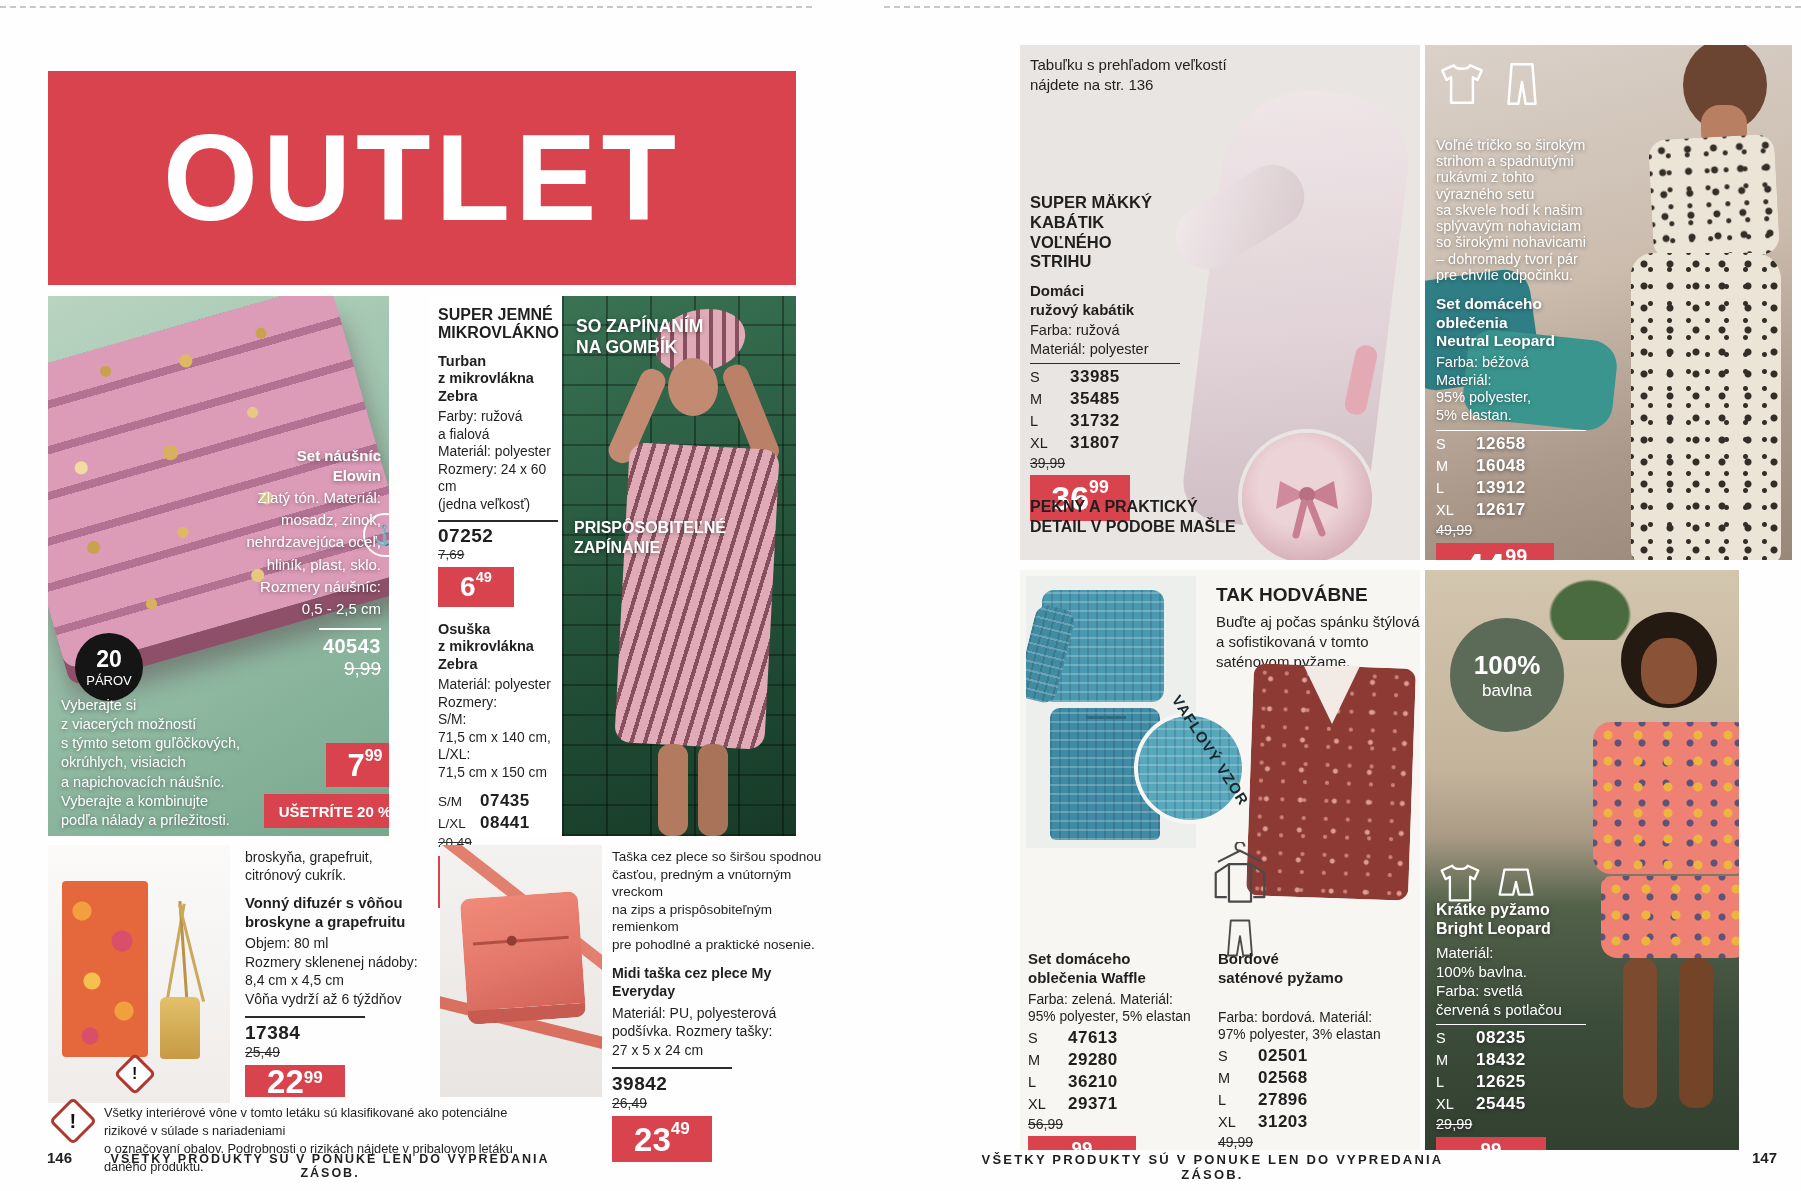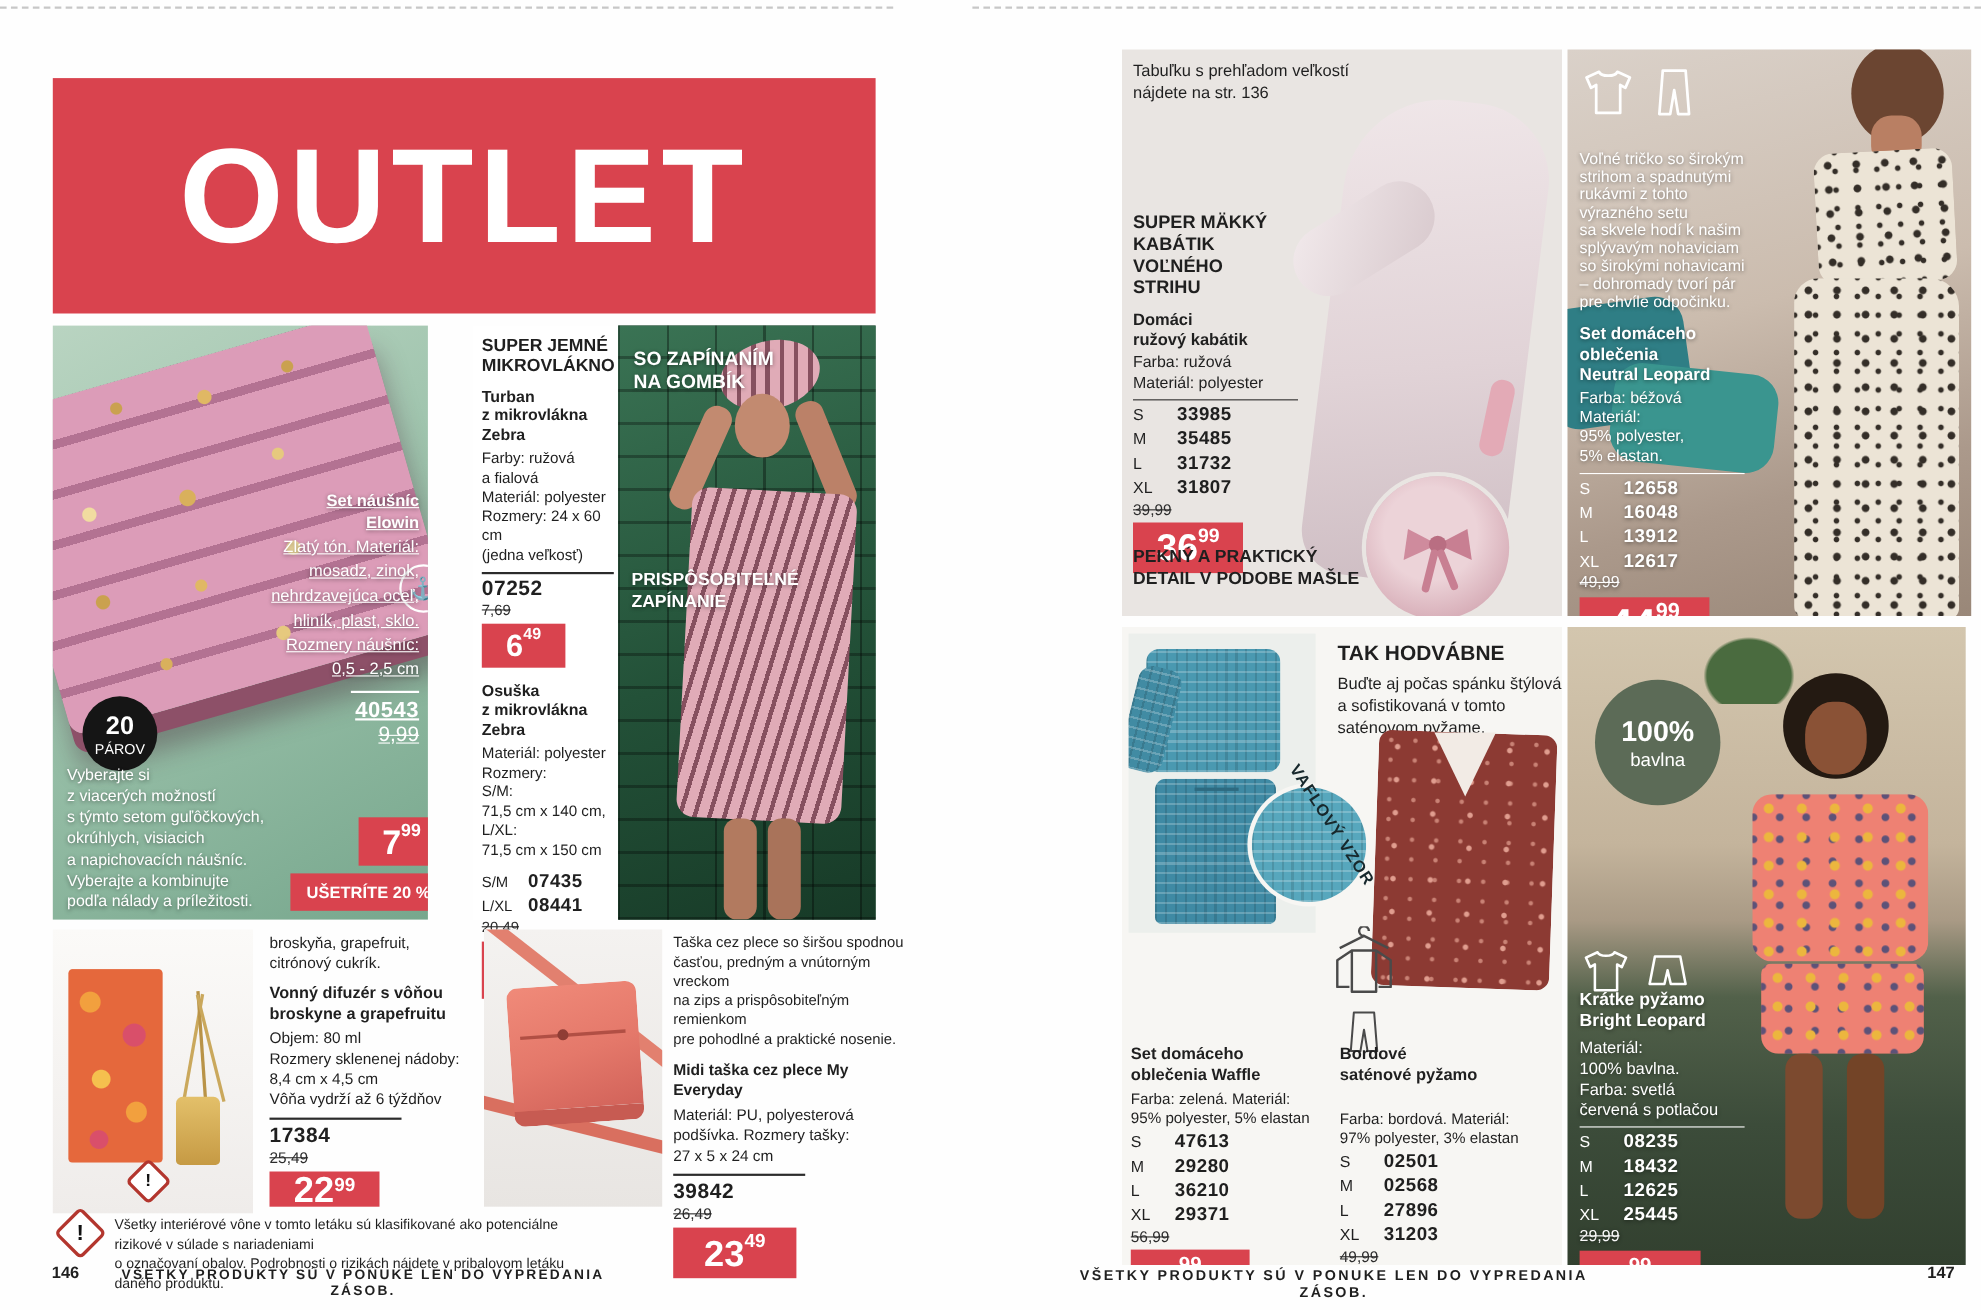--- a/index.html
+++ b/index.html
@@ -4,21 +4,21 @@
 <style>
   :root{ --red:#d9434e; --ink:#1f1f1f; }
   html,body{margin:0;padding:0;background:#fff;}
   #canvas{position:relative;width:1801px;height:1191px;background:#fefefe;overflow:hidden;
           font-family:"Liberation Sans",sans-serif;color:var(--ink);}
   .abs{position:absolute;}
   .pre{white-space:pre-line;}
   .b{font-weight:bold;}
   .w{color:#fff;}
   .sh{text-shadow:0 1px 4px rgba(0,0,0,.45);}
-  .right{text-align:right;text-decoration:underline;}
+  .right{text-align:right;}
   .crop{border-top:2px dashed #c7c7c7;height:0;}
   .photo{overflow:hidden;}
   .price{background:var(--red);color:#fff;font-weight:bold;display:flex;align-items:center;justify-content:center;line-height:1;}
   .price .c{font-size:52%;align-self:flex-start;margin-top:0.22em;}
   .savebox{background:var(--red);color:#fff;font-weight:bold;display:flex;align-items:center;justify-content:center;}
   .old{text-decoration:line-through;color:#2c2c2c;}
   .old.w{color:#fff;}
   .dvd{border-top:2px solid #2b2b2b;height:0;}
   .dvd-w{border-top:2px solid #fff;height:0;}
   .code{font-weight:bold;font-size:19px;letter-spacing:.5px;}
@@ -224,21 +224,21 @@
 časťou, predným a vnútorným vreckom
 na zips a prispôsobiteľným remienkom
 pre pohodlné a praktické nosenie.</div>
       <div class="pre b" style="font-size:14.2px;line-height:1.25;margin-top:12px;">Midi taška cez plece My Everyday</div>
       <div class="pre" style="font-size:14px;line-height:1.32;margin-top:3px;">Materiál: PU, polyesterová
 podšívka. Rozmery tašky:
 27 x 5 x 24 cm</div>
       <div class="dvd" style="width:120px;margin:8px 0 4px;"></div>
       <div class="code">39842</div>
       <div class="old" style="font-size:14px;">26,49</div>
-      <div class="price" style="width:112px;height:46px;font-size:33px;margin-top:5px;">
+      <div class="price" style="width:100px;height:46px;font-size:33px;margin-top:5px;">
         <span>23</span>
           <span class="c">49</span>
       </div>
     </div>
 
     <div class="abs diamond" style="left:56px;top:1104px;width:28px;height:28px;">
       <span style="font-size:20px;">!</span>
     </div>
     <div class="abs pre" style="left:104px;top:1104px;width:430px;font-size:12.8px;line-height:1.4;">Všetky interiérové vône v tomto letáku sú klasifikované ako potenciálne rizikové v súlade s nariadeniami
 o označovaní obalov. Podrobnosti o rizikách nájdete v pribalovom letáku daného produktu.</div>
@@ -439,21 +439,21 @@
             <span class="szl">XL</span>
             <span class="szc">31203</span>
           </div>
         <div class="old" style="font-size:14px;">49,99</div>
         <div class="price" style="width:108px;height:48px;font-size:36px;margin-top:4px;">
           <span class="c">99</span>
         </div>
       </div>
     </div>
 
-    <div class="abs photo" style="left:525px;top:570px;width:362px;height:580px;background:linear-gradient(180deg,#d3c6ae 0%,#c4b49c 34%,#a99a85 46%,#52614a 58%,#3c4c3a 78%,#32402f 100%);">
+    <div class="abs photo" style="left:525px;top:570px;width:314px;height:580px;background:linear-gradient(180deg,#d3c6ae 0%,#c4b49c 34%,#a99a85 46%,#52614a 58%,#3c4c3a 78%,#32402f 100%);">
       <div class="abs" style="left:120px;top:6px;width:90px;height:64px;background:radial-gradient(ellipse at 50% 60%,#4a6b3f 0 60%,transparent 65%);"></div>
       <div class="abs circle" style="left:196px;top:42px;width:96px;height:96px;background:#241a12;"></div>
       <div class="abs" style="left:216px;top:68px;width:56px;height:66px;background:#8a5236;border-radius:45%;"></div>
       <div class="abs coral-leopard" style="left:168px;top:152px;width:160px;height:152px;border-radius:18px;"></div>
       <div class="abs coral-leopard" style="left:176px;top:306px;width:148px;height:82px;border-radius:10px 10px 16px 16px;"></div>
       <div class="abs" style="left:198px;top:388px;width:34px;height:150px;background:#7c4a2f;border-radius:14px;"></div>
       <div class="abs" style="left:254px;top:388px;width:34px;height:150px;background:#734427;border-radius:14px;"></div>
 
       <div class="abs circle" style="left:25px;top:48px;width:114px;height:114px;background:#5c6b57;display:flex;flex-direction:column;align-items:center;justify-content:center;color:#fff;">
         <span class="b" style="font-size:26px;">100%</span>

